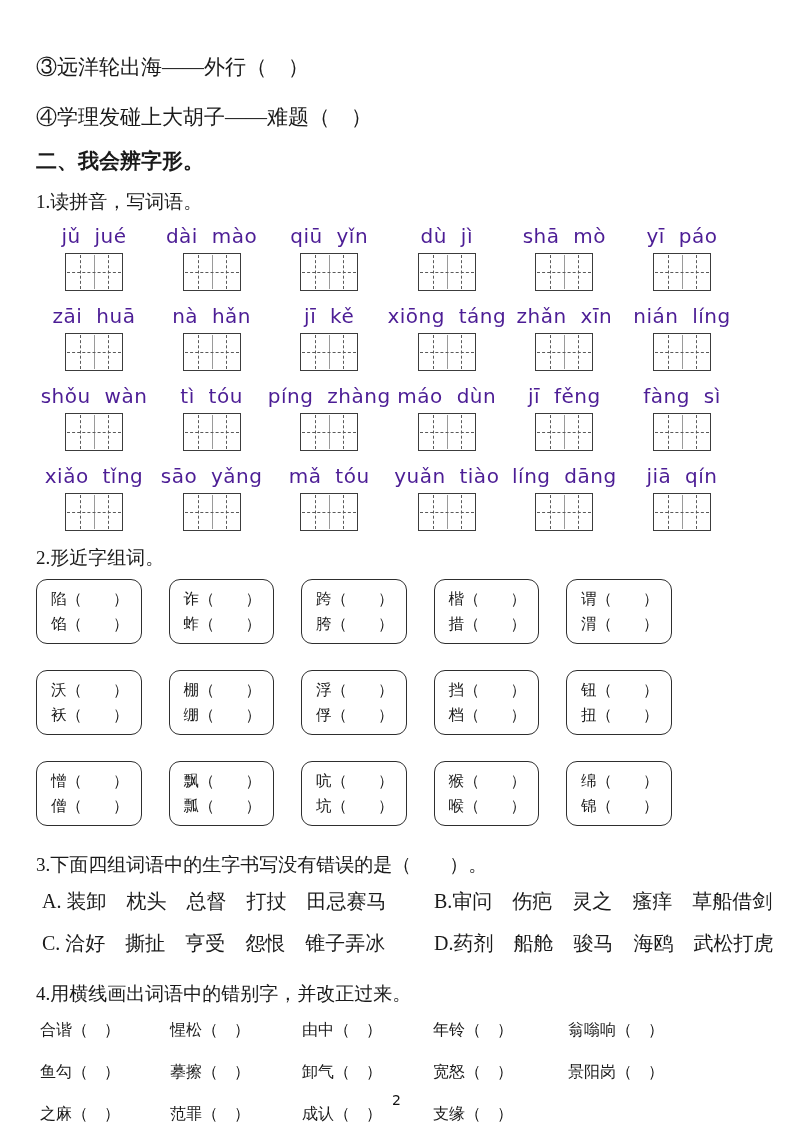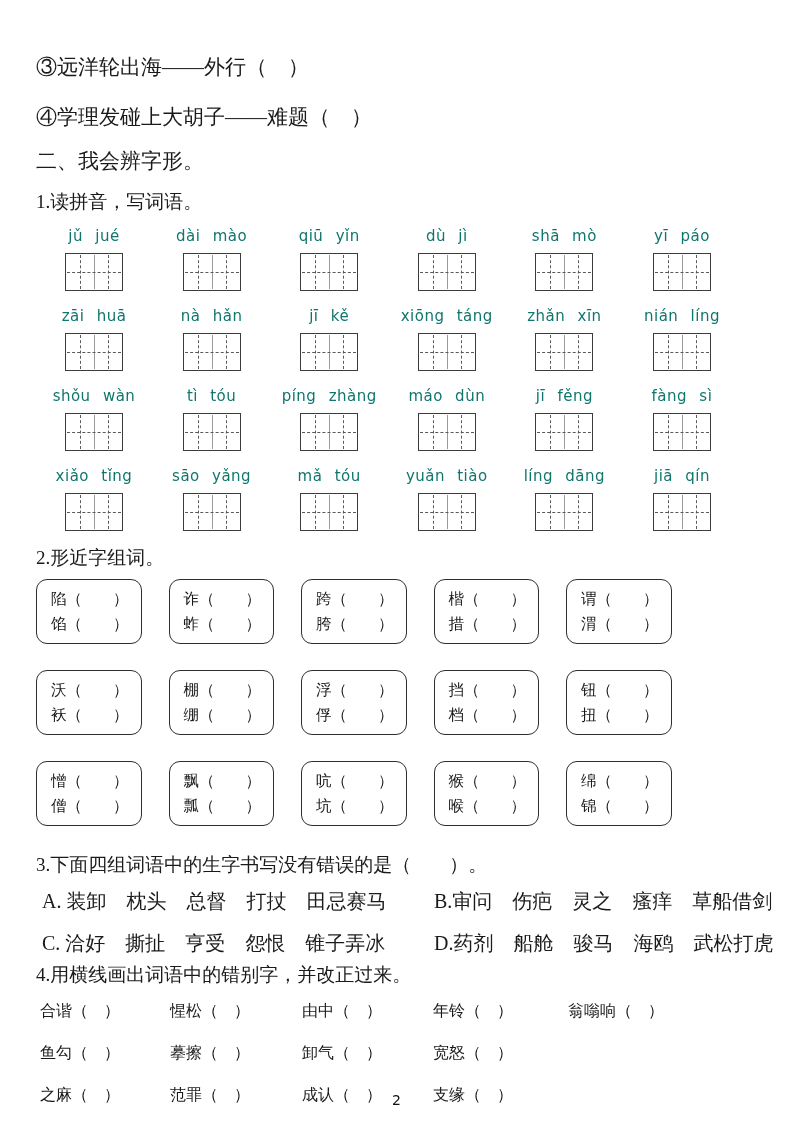--- a/index.html
+++ b/index.html
@@ -5,49 +5,49 @@
   html,body{margin:0;padding:0;background:#ffffff;}
   body{
     width:793px;height:1122px;
     position:relative;
     font-family:"Liberation Serif","DejaVu Serif",serif;
     color:#1a1a1a;
     overflow:hidden;
   }
   .sheet{position:absolute;inset:0;padding:30px 38px 0 36px;box-sizing:border-box;}
   .riddle{font-size:21px;line-height:26px;margin-bottom:17px;margin-top:24px;}
-  .heading{font-size:21px;font-weight:normal;margin:2px 0 14px 0;}
+  .heading{font-size:21px;font-weight:bold;margin:2px 0 14px 0;}
   .subq{font-size:19px;margin:2px 0 10px 0;}
   
   .py-row{display:flex;justify-content:space-between;width:700px;margin:0 0 14px 2px;}
   .py-col{display:flex;flex-direction:column;align-items:center;width:112px;}
   .py{
     font-family:"DejaVu Sans",sans-serif;
-    font-size:15px;line-height:22px;color:#0f766e;
+    font-size:20px;line-height:22px;color:#4c1d95;
     word-spacing:7px;letter-spacing:.5px;white-space:nowrap;
     margin-bottom:6px;
   }
   .tzg{position:relative;width:58px;height:38px;border:1.6px solid #3c3c3c;background:#fff;box-sizing:border-box;}
   .tzg i{position:absolute;display:block;}
   .tzg .v{top:1px;bottom:1px;width:0;}
   .tzg .v.mid{left:50%;border-left:1px solid #9a9a9a;}
   .tzg .v.dash{border-left:1px dashed #5a5a5a;}
   .tzg .v.p25{left:25%;}
   .tzg .v.p75{left:75%;}
   .tzg .h{left:1px;right:1px;top:50%;height:0;border-top:1px dashed #5a5a5a;}
   
   .box-row{display:flex;margin:0 0 26px 0;gap:27px;}
   .wbox{
     border:1.5px solid #2e2e2e;border-radius:11px;
     padding:6px 12px 7px 14px;min-width:96px;box-sizing:border-box;
     background:#fff;
   }
   .wline{font-size:15.5px;line-height:25px;white-space:nowrap;}
   
-  .opt-grid{display:grid;grid-template-columns:392px 1fr;row-gap:16px;margin:2px 0 6px 6px;font-size:20px;line-height:26px;}
+  .opt-grid{display:grid;grid-template-columns:392px 1fr;row-gap:16px;margin:2px 0 25px 6px;font-size:20px;line-height:26px;}
   .opt{white-space:nowrap;}
   
   .fix-row{display:grid;grid-template-columns:130px 132px 131px 135px 1fr;margin:0 0 16px 4px;font-size:16px;line-height:26px;}
   .fix-item{white-space:nowrap;}
   .page-num{
     position:absolute;left:0;right:0;bottom:14px;text-align:center;
     font-family:"DejaVu Sans",sans-serif;font-size:14px;color:#111;
   }
 </style>
 </head>
@@ -373,20 +373,21 @@
         <div class="fix-item">惺松（　）</div>
         <div class="fix-item">由中（　）</div>
         <div class="fix-item">年铃（　）</div>
         <div class="fix-item">翁嗡响（　）</div>
       </div>
       <div class="fix-row">
         <div class="fix-item">鱼勾（　）</div>
         <div class="fix-item">摹擦（　）</div>
         <div class="fix-item">卸气（　）</div>
         <div class="fix-item">宽怒（　）</div>
+        <div class="fix-item">景阳岗（　）</div>
       </div>
       <div class="fix-row">
         <div class="fix-item">之麻（　）</div>
         <div class="fix-item">范罪（　）</div>
         <div class="fix-item">成认（　）</div>
         <div class="fix-item">支缘（　）</div>
       </div>
     </div>
 
 </div>

